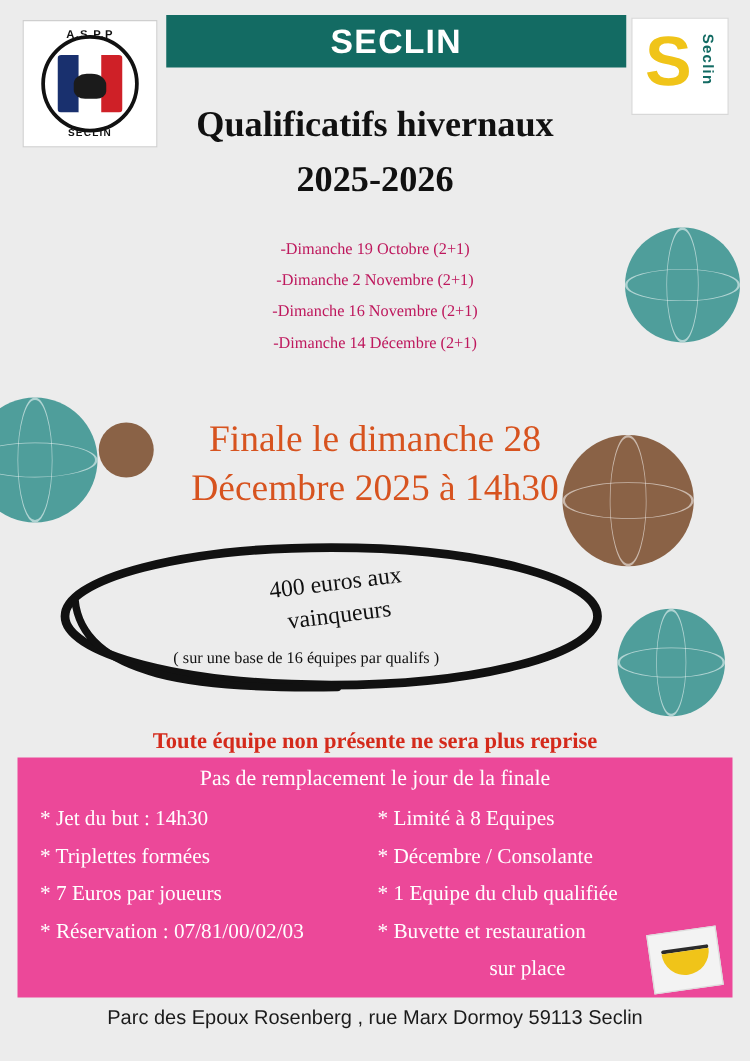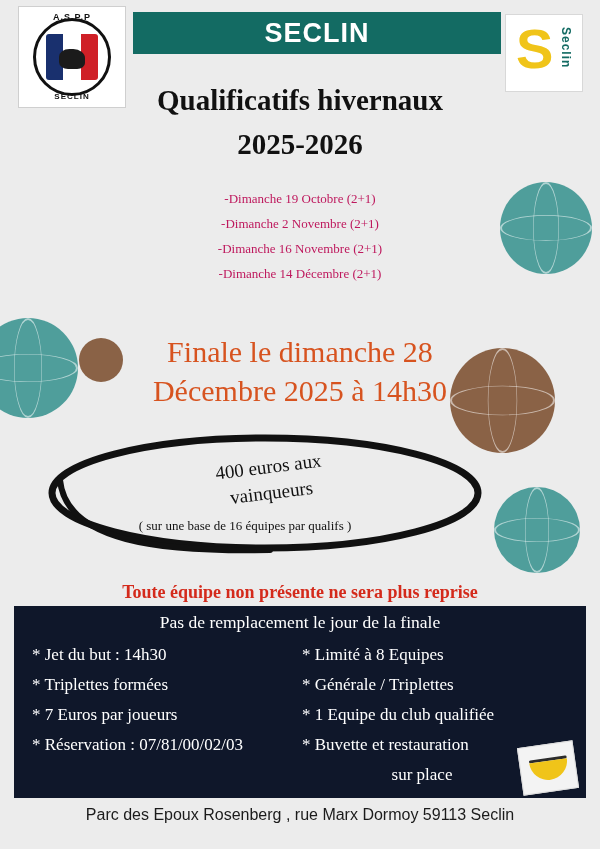--- a/index.html
+++ b/index.html
@@ -53,21 +53,21 @@
     font-weight: bold;
     font-size: 27px;
     letter-spacing: 1px;
     text-align: center;
     line-height: 42px;
   }
 
   
   #logo-aspp {
     position: absolute;
-    left: 18px; top: 6px;
+    left: 18px; top: 16px;
     width: 108px; height: 102px;
     background: #ffffff;
     border: 1px solid #cfcfcf;
   }
   #logo-aspp .ring {
     position: absolute;
     left: 50%; top: 50%;
     transform: translate(-50%,-50%);
     width: 78px; height: 78px;
     border: 3px solid #111;
@@ -230,21 +230,21 @@
     color: #d42a1b;
     font-size: 18px;
     font-weight: bold;
   }
 
   
   #green-panel {
     position: absolute;
     left: 14px; top: 606px;
     width: 572px; height: 192px;
-    background: #0f172a;
+    background: #ec4899;
   }
   #panel-head {
     position: absolute;
     left: 0; top: 6px;
     width: 572px;
     text-align: center;
     color: #ffffff;
     font-size: 17.5px;
   }
   .col {
@@ -369,21 +369,21 @@
 
     <div class="col" id="col-left">
       <div class="bullet-line">* Jet du but : 14h30</div>
       <div class="bullet-line">* Triplettes formées</div>
       <div class="bullet-line">* 7 Euros par joueurs</div>
       <div class="bullet-line">* Réservation : 07/81/00/02/03</div>
     </div>
 
     <div class="col" id="col-right">
       <div class="bullet-line">* Limité à 8 Equipes</div>
-      <div class="bullet-line">* Générale / Triplettes</div>
+      <div class="bullet-line">* Décembre / Consolante</div>
       <div class="bullet-line">* 1 Equipe  du club qualifiée</div>
       <div class="bullet-line">* Buvette et restauration</div>
       <div class="bullet-line" style="text-align:center;padding-right:40px;">sur place</div>
     </div>
 
     <div id="panel-badge">
       <span class="line"></span>
       <span class="bowl"></span>
     </div>
   </div>

